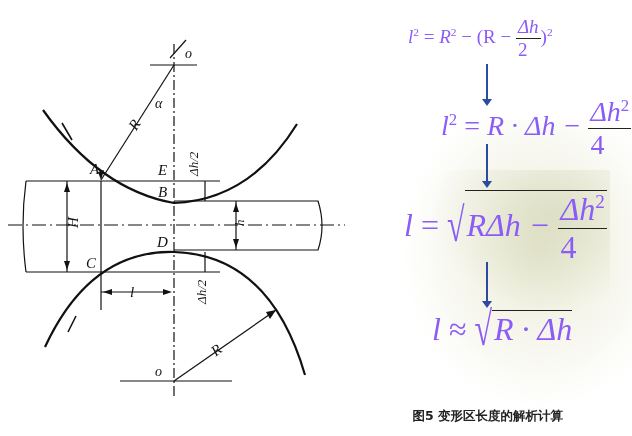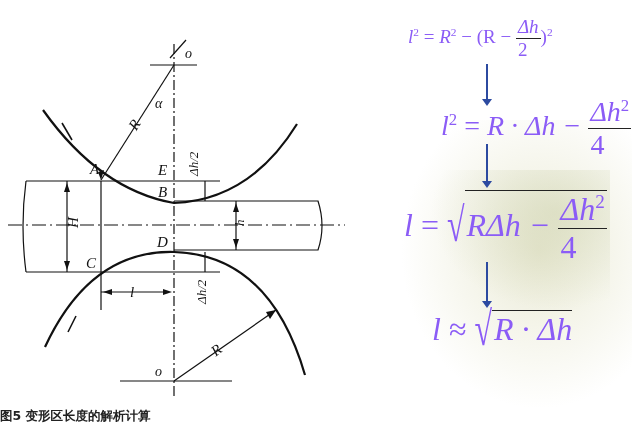--- a/index.html
+++ b/index.html
@@ -28,21 +28,21 @@
   .sqrt { display: inline-block; border-top: 1.6px solid #222; padding-left: 2px; }
   .rad { display: inline-block; transform: scaleY(1.5); }
   .arrow {
     position: absolute; width: 2px; background: #2c4aa0;
   }
   .arrow::after {
     content: ""; position: absolute; left: -4px; bottom: -6px;
     border-left: 5px solid transparent; border-right: 5px solid transparent; border-top: 7px solid #2c4aa0;
   }
   #caption {
-    position: absolute; top: 408px; left: 0; width: 563px; text-align: left;
+    position: absolute; top: 408px; left: 0; width: 563px; text-align: right;
     font-family: "DejaVu Sans", sans-serif; font-weight: bold; font-size: 12.5px; color: #222;
   }
 </style>
 </head>
 <body>
 
 <div id="bgwash"></div>
 <div id="bgwash2"></div>
 
 <svg id="diagram" width="360" height="400" viewBox="0 0 360 400">

